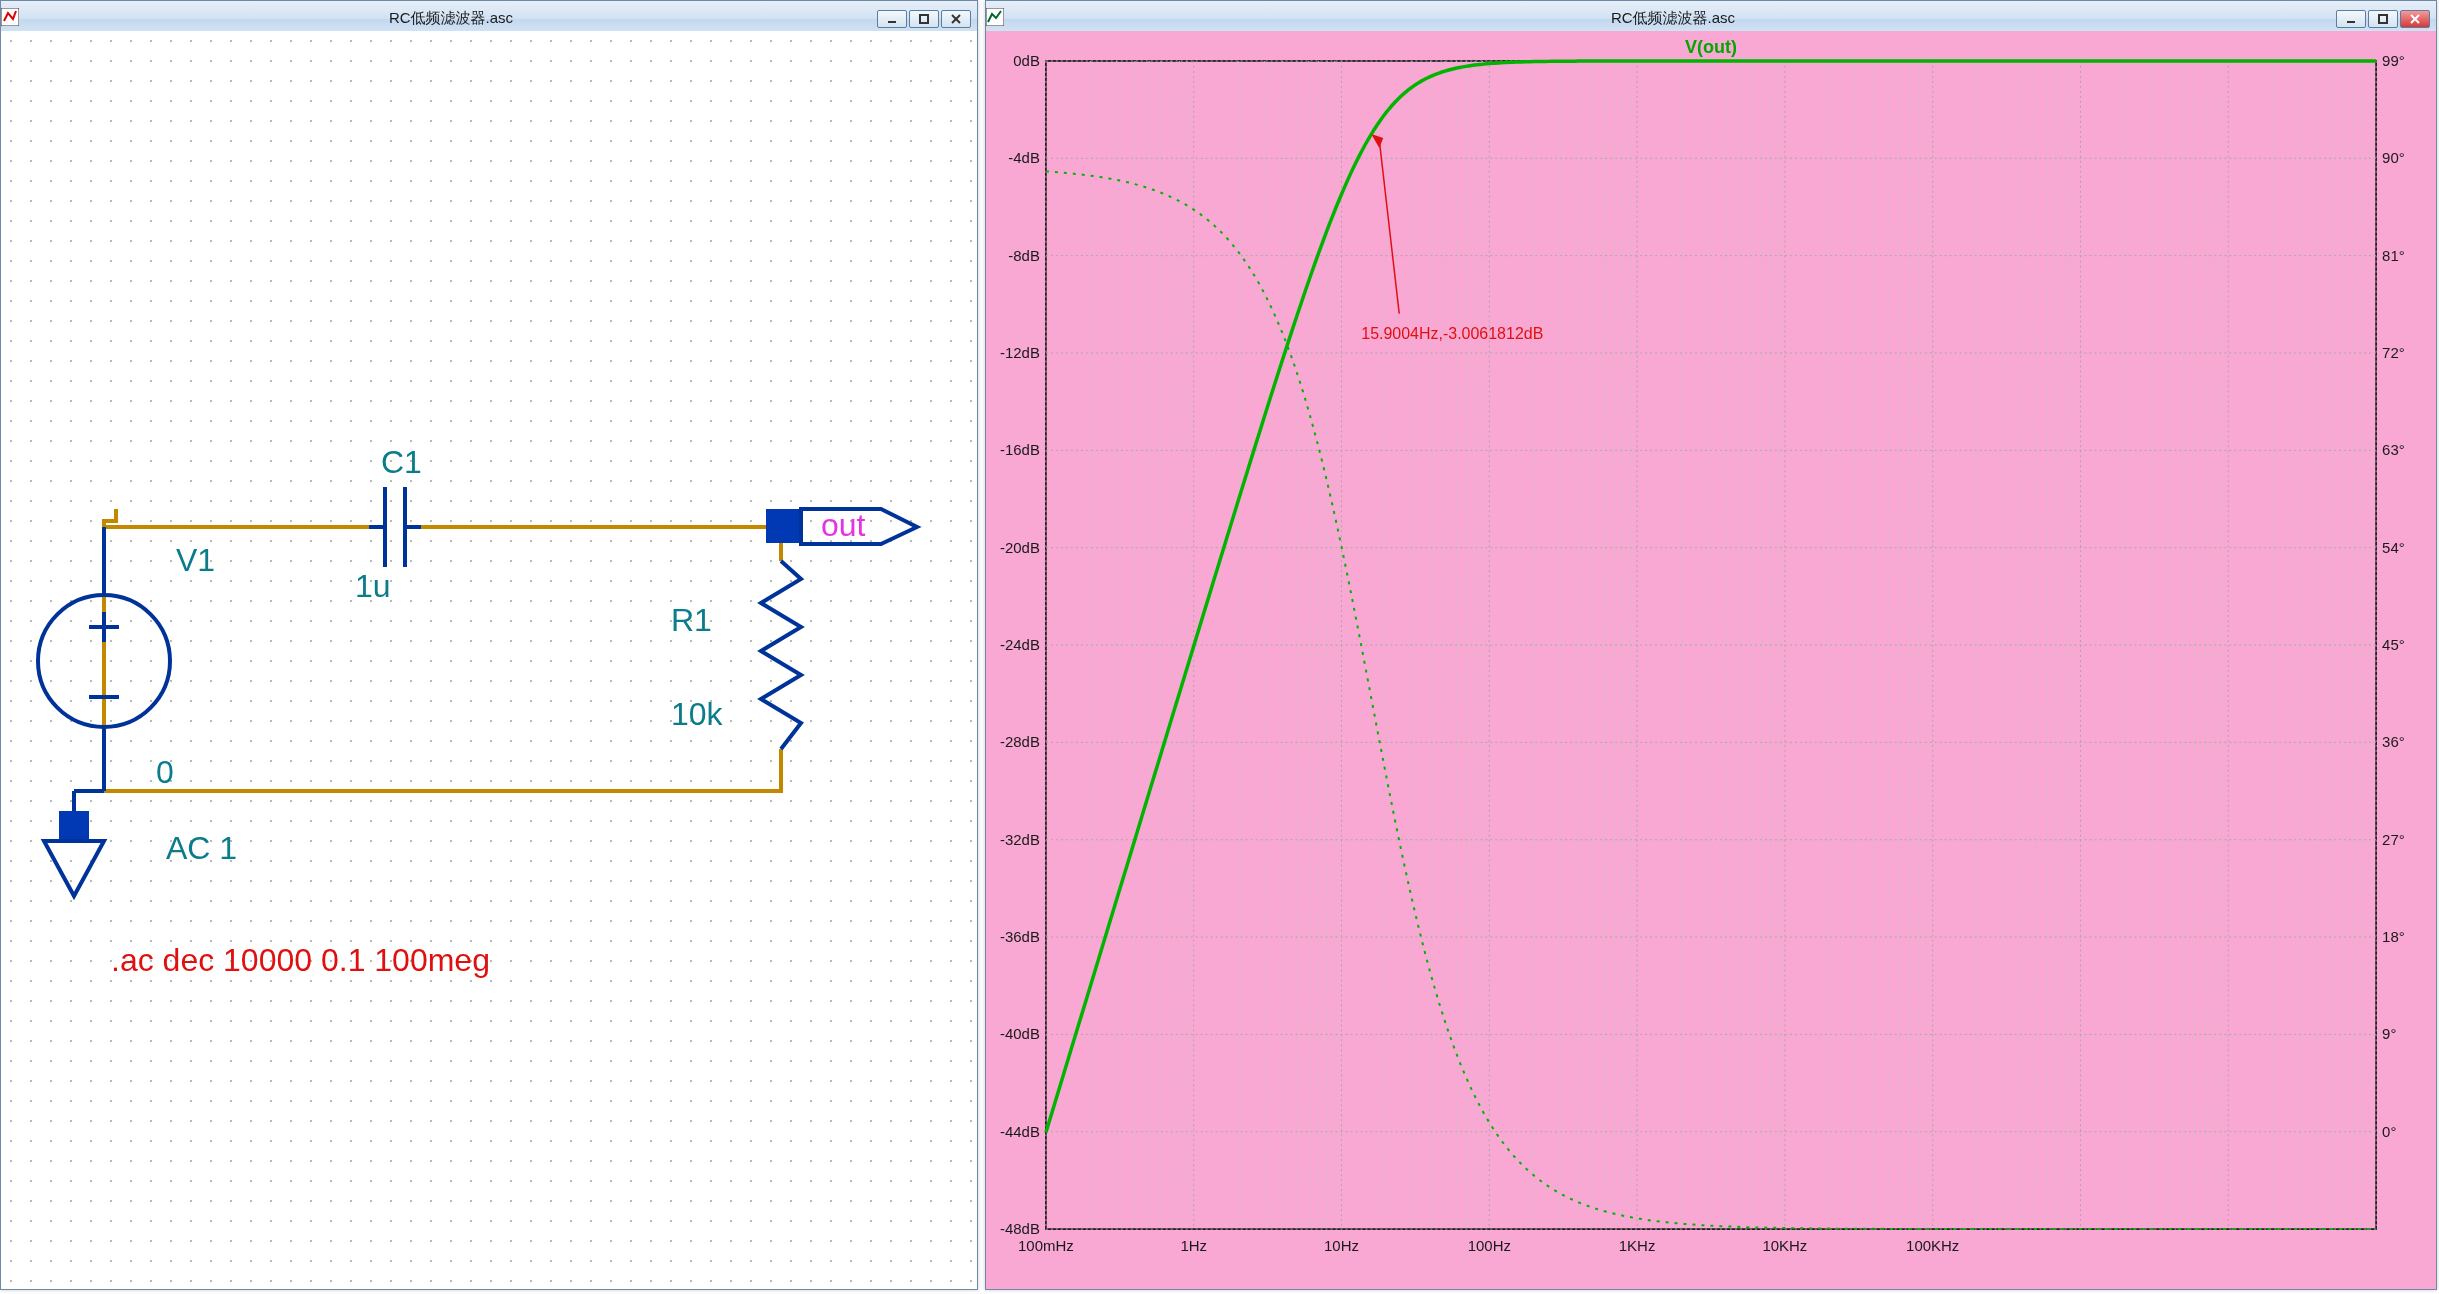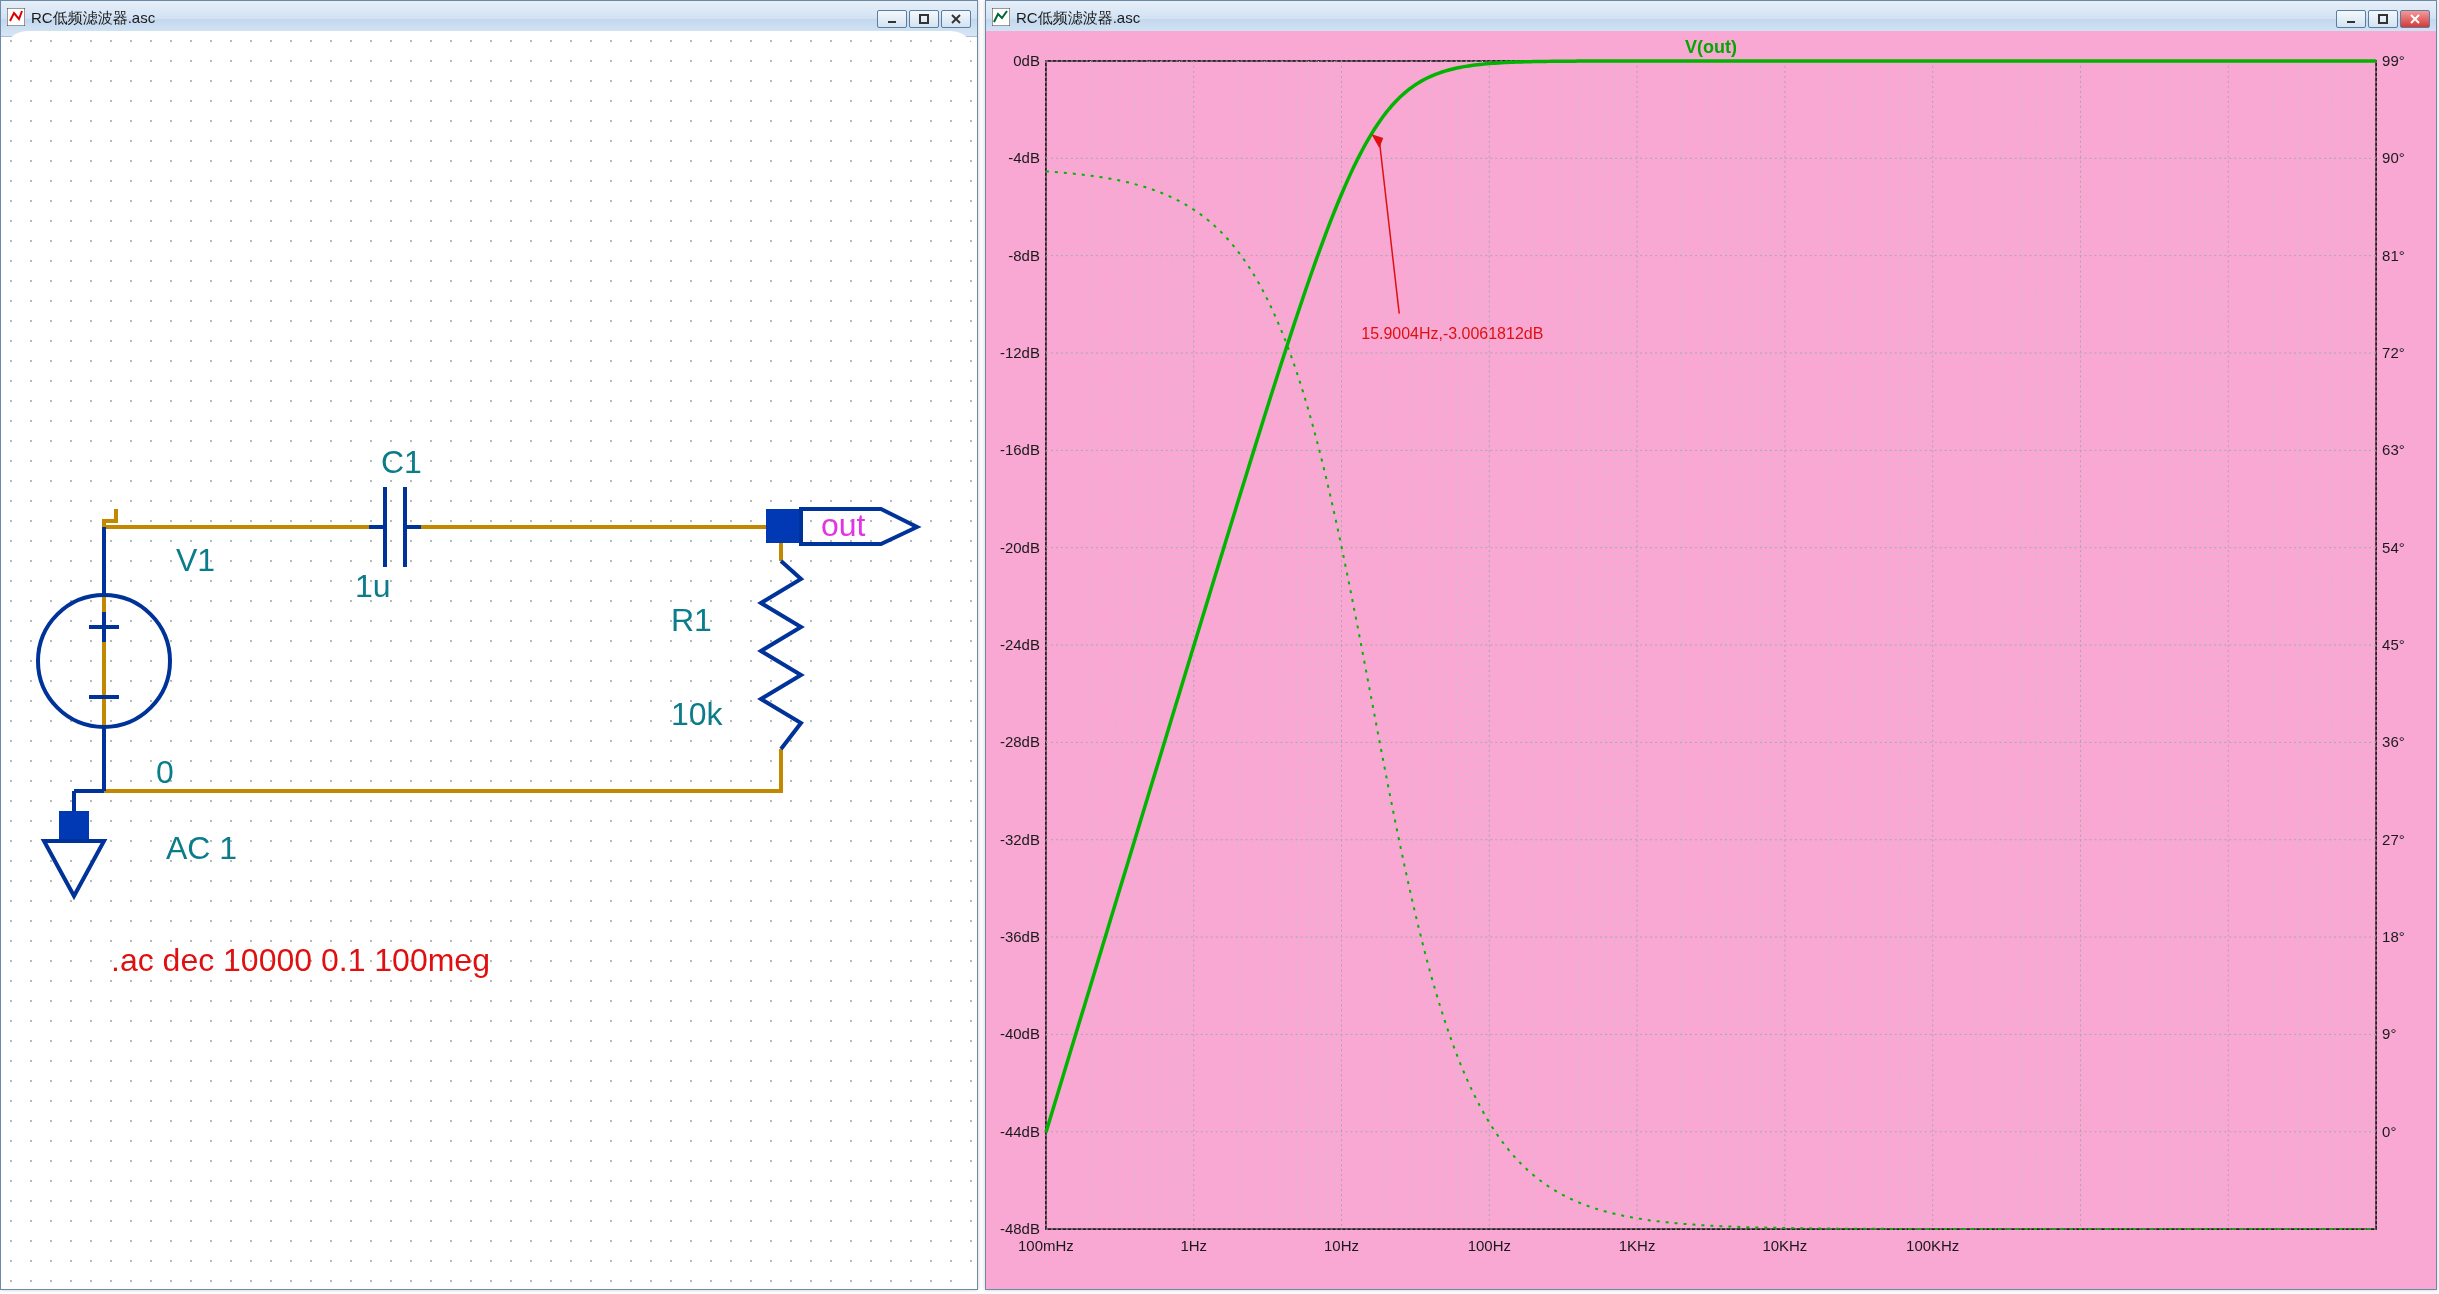--- a/index.html
+++ b/index.html
@@ -14,43 +14,43 @@
     background: #fff;
     box-shadow: 0 0 4px rgba(0,0,0,0.2);
   }
   .titlebar {
     height: 36px;
     background: linear-gradient(to bottom, #e7eff8 0%, #d2e2f4 50%, #c2d7ee 51%, #d7e6f5 100%);
     border-bottom: 1px solid #a8c1d8;
     display: flex; align-items: center;
     font-size: 15px;
     color: #1a1a1a;
-    padding-left: 6px;
+    padding-left: 0;
     user-select: none;
+    text-align: center;
   }
   .titlebar .icon { margin-right: 6px; }
   .titlebar .title { flex: 1; }
   .winbuttons { display: flex; align-items: center; gap: 2px; padding-right: 6px; }
   .winbtn {
     width: 30px; height: 18px;
     border: 1px solid #5a7ea0;
     border-radius: 2px;
     background: linear-gradient(to bottom,#f4f8fc,#d4e3f1);
     display: flex; align-items: center; justify-content:center;
     font-size: 11px; color:#2a3a4a;
   }
   .winbtn.close {
     background: linear-gradient(to bottom,#f49999,#d43a3a);
     color:#fff;
   }
   .schematic-body {
     position:absolute; top:30px; left:0; right:0; bottom:0;
     background:#fff;
     overflow:hidden;
-    border-radius:27px;
   }
   .dotgrid {
     position:absolute; top:0;left:0;right:0;bottom:0;
     background-image: radial-gradient(#b8b8b8 1px, transparent 1px);
     background-size: 20px 20px;
   }
   .schematic-svg { position:absolute; top:0;left:0; }
   .comp-label { fill:#0a7c8a; font-size:32px; font-family:Arial; }
   .net-label  { fill:#e333e3; font-size:32px; font-family:Arial; }
   .directive  { fill:#e01010; font-size:32px; font-family:Arial; }

